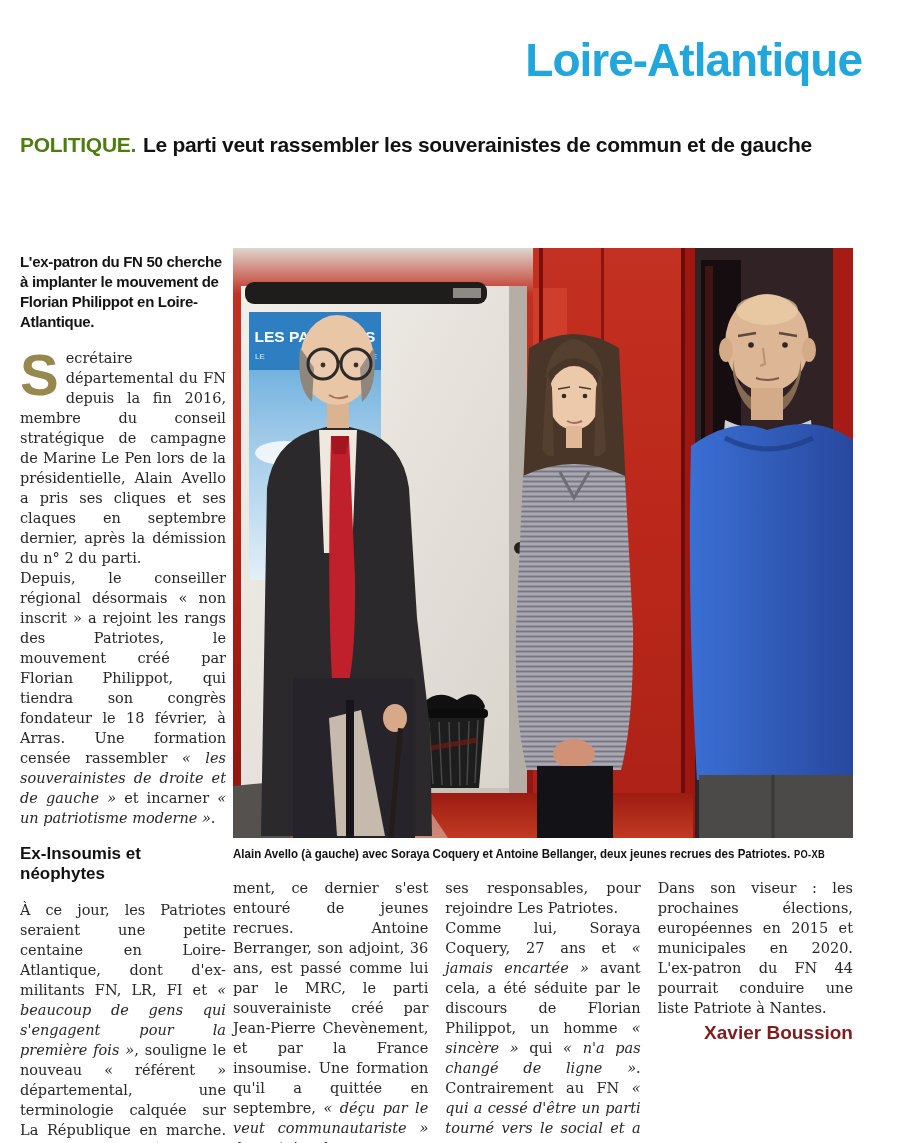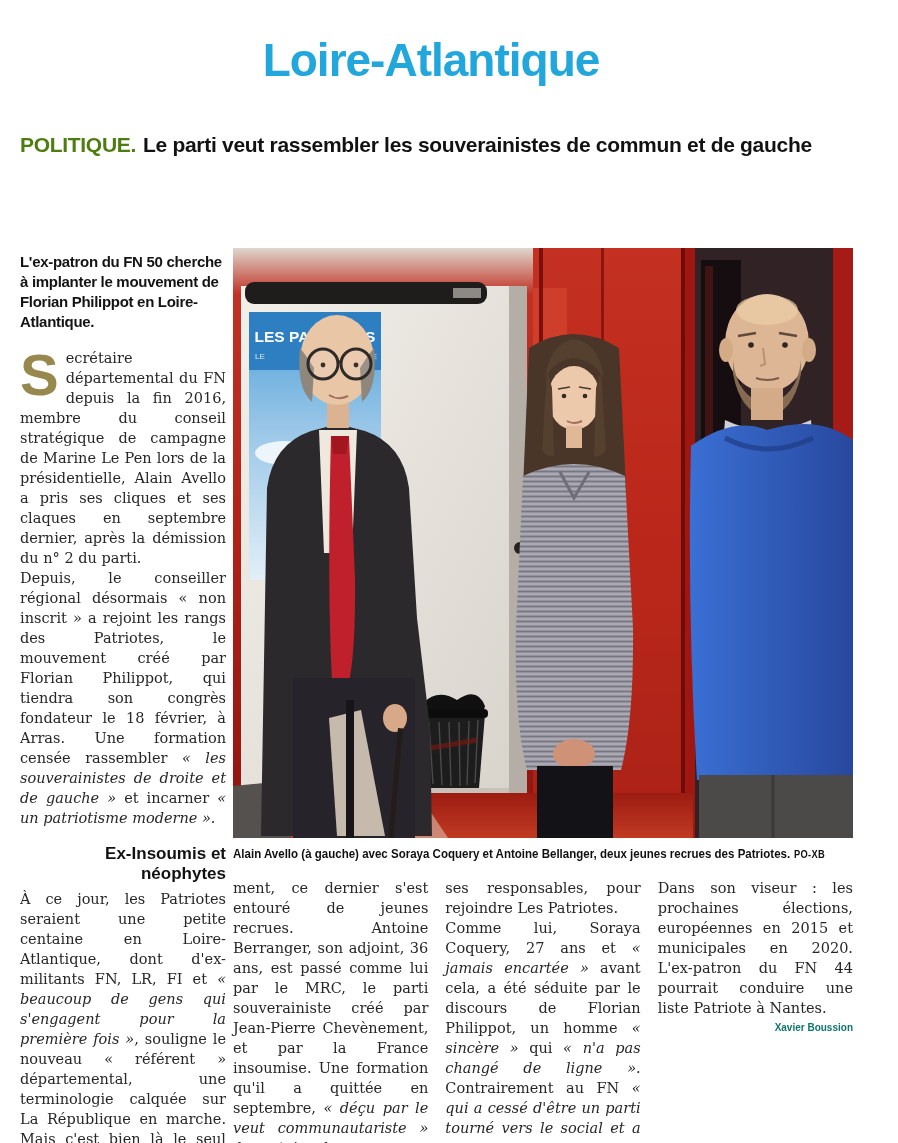--- a/index.html
+++ b/index.html
@@ -1,50 +1,50 @@
 <!DOCTYPE html>
 <html><head>
 <meta charset="utf-8">
 <style>
   html,body{margin:0;padding:0;background:#ffffff;}
   #page{position:relative;width:898px;height:1143px;background:#ffffff;overflow:hidden;
         font-family:"Liberation Sans",sans-serif;}
 
-  .masthead{position:absolute;top:33px;left:0;width:862px;text-align:center;
+  .masthead{position:absolute;top:33px;left:0;width:862px;text-align:right;
     font-size:46px;font-weight:900;letter-spacing:-1px;color:#21A7DC;}
 
   .kicker{position:absolute;top:133px;left:20px;white-space:nowrap;
     font-size:21px;font-weight:700;letter-spacing:-0.3px;color:#121212;}
   .kicker-label{color:#4d7c0f;margin-right:7px;}
 
   .headline{position:absolute;top:160px;left:18px;width:874px;white-space:nowrap;
     font-size:54px;font-weight:900;letter-spacing:-2.2px;color:#0a0a0a;}
 
   .leftcol{position:absolute;top:252px;left:20px;width:206px;}
   .standfirst{margin:0 0 16px 0;font-weight:700;font-size:15px;line-height:20px;
     letter-spacing:-0.3px;color:#141414;}
 
   .article-text p{margin:0;font-family:"DejaVu Serif",serif;font-size:14.5px;
     line-height:20px;color:#272727;text-align:justify;}
   .article-text .it{font-style:italic;}
   .dropcap{float:left;font-family:"Liberation Sans",sans-serif;font-weight:700;
     font-size:58px;line-height:46px;color:#97884E;margin:4px 7px 0 0;font-style:normal;}
-  .subhead{font-weight:700;font-size:17px;line-height:20px;color:#111;margin:16px 0 5px 0;text-align:right;}
+  .subhead{font-weight:700;font-size:17px;line-height:20px;color:#111;margin:16px 0 16px 0;}
 
   .rightcol{position:absolute;top:248px;left:233px;width:620px;}
   .photo{position:relative;width:620px;height:590px;overflow:hidden;background:#a82017;}
   .photo svg{display:block;}
 
   .caption{margin-top:7px;white-space:nowrap;font-weight:700;font-size:12.4px;
     line-height:18px;color:#101010;transform:scaleX(0.93);transform-origin:left;width:680px;}
   .credit{font-size:10px;letter-spacing:0.4px;margin-left:4px;}
 
   .bottomcols{margin-top:14px;display:flex;gap:17px;}
   .bottomcols .col{flex:1;min-width:0;}
-  .byline{font-weight:700;font-size:10px;color:#0f766e;text-align:right;margin-top:4px;}
+  .byline{font-weight:700;font-size:19px;color:#7f1d1d;text-align:right;margin-top:4px;}
 </style>
 </head>
 <body>
 
 <div id="page">
 
   <div class="masthead">Loire-Atlantique</div>
 
   <div class="kicker">
     <span class="kicker-label">POLITIQUE.</span><span>Le parti veut rassembler les souverainistes de commun et de gauche</span>

